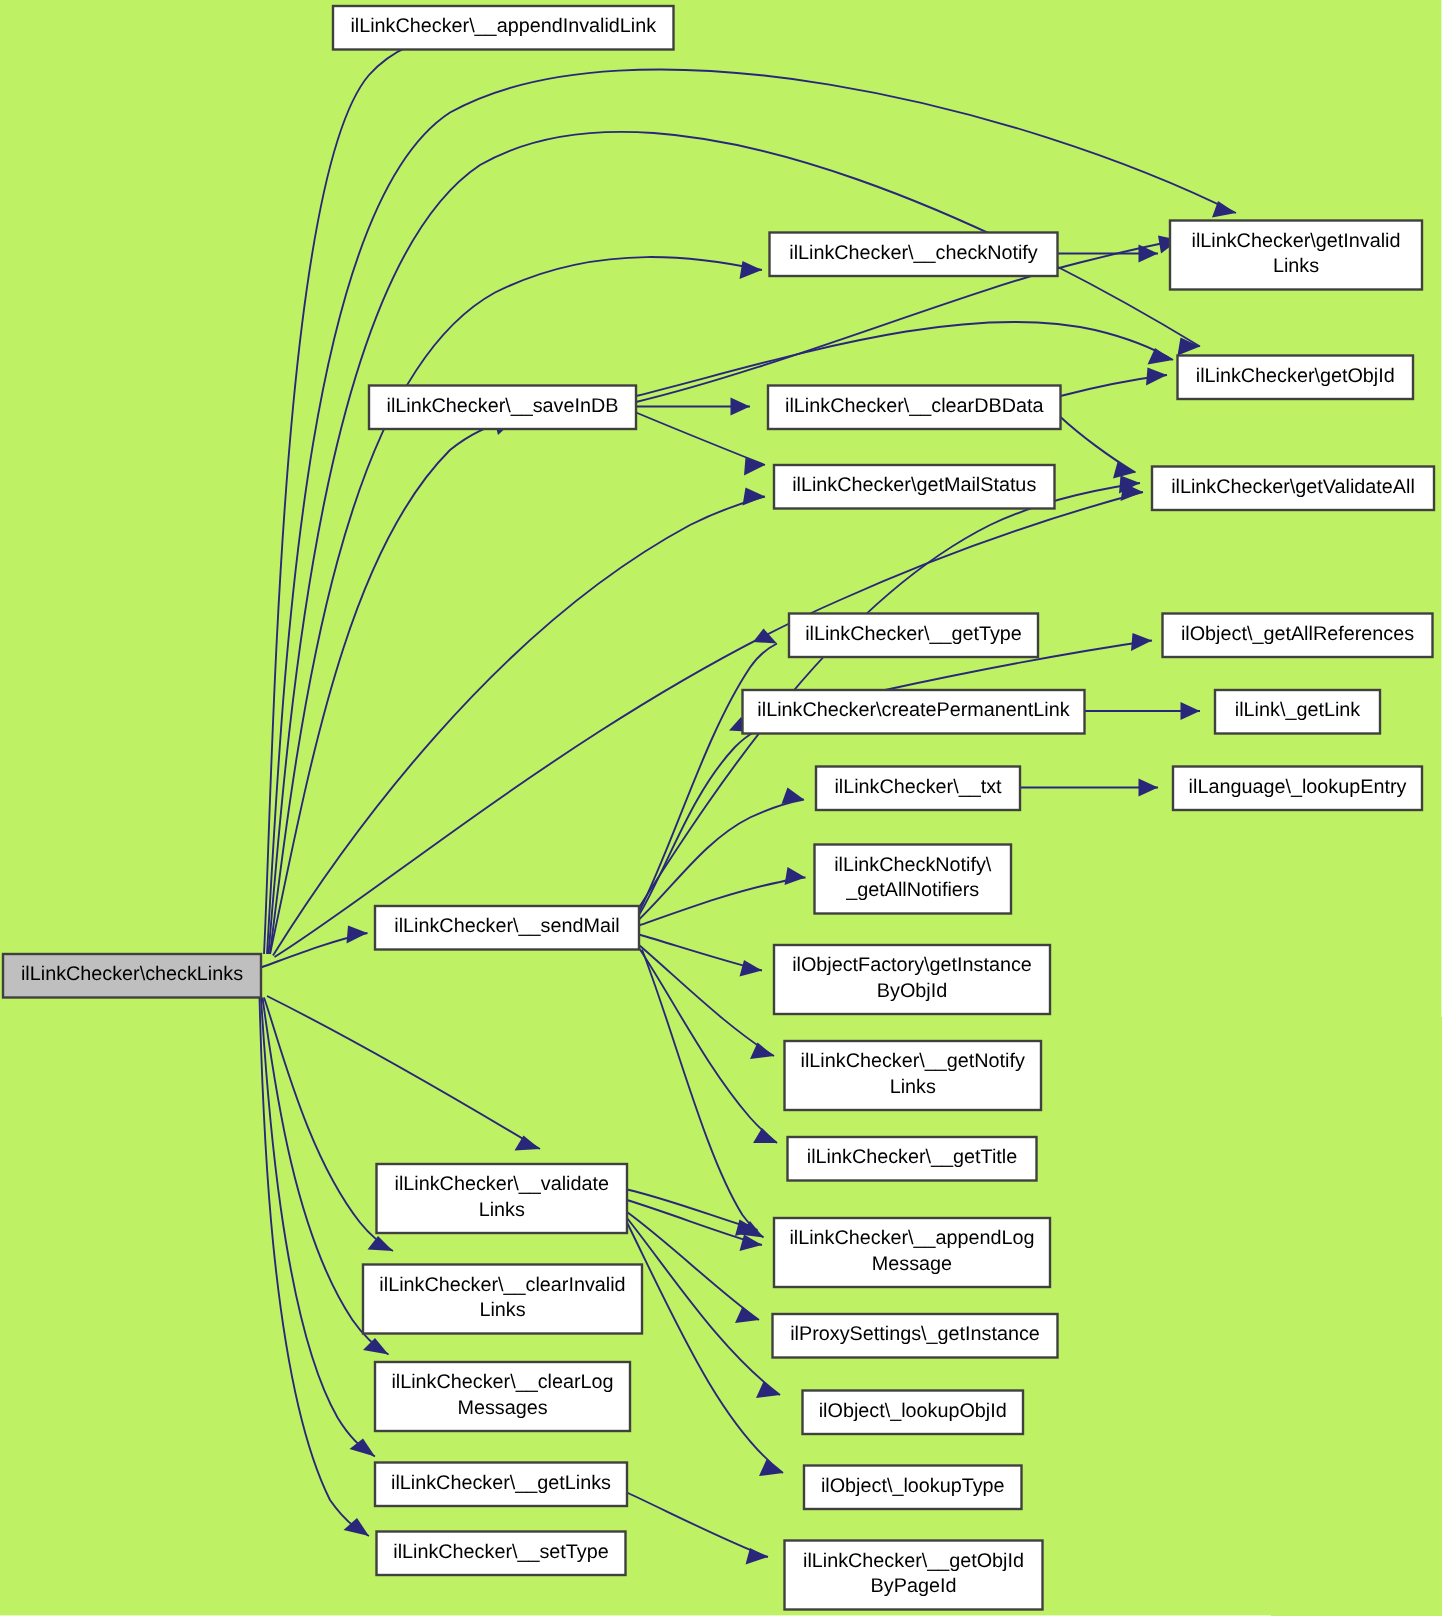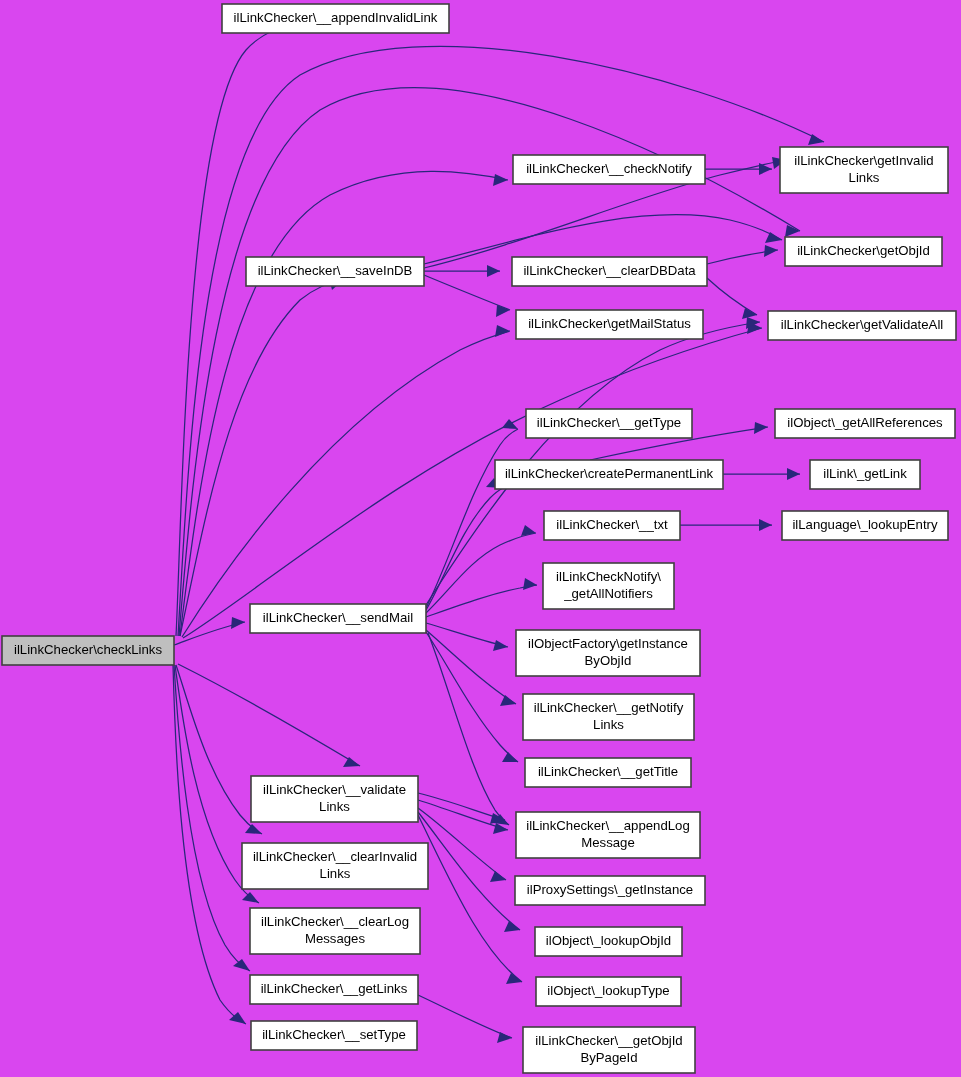--- a/index.html
+++ b/index.html
@@ -10,21 +10,21 @@
   body {
     width: 961px;
     height: 1077px;
     font-family: "Liberation Sans", sans-serif;
     overflow: hidden;
   }
   #graph-root {
     position: relative;
     width: 961px;
     height: 1077px;
-    background: #d946ef;
+    background: #bef264;
   }
   svg#callgraph {
     display: block;
     width: 961px;
     height: 1077px;
   }
   .node-box {
     fill: #ffffff;
     stroke: #404040;
     stroke-width: 1.6;

